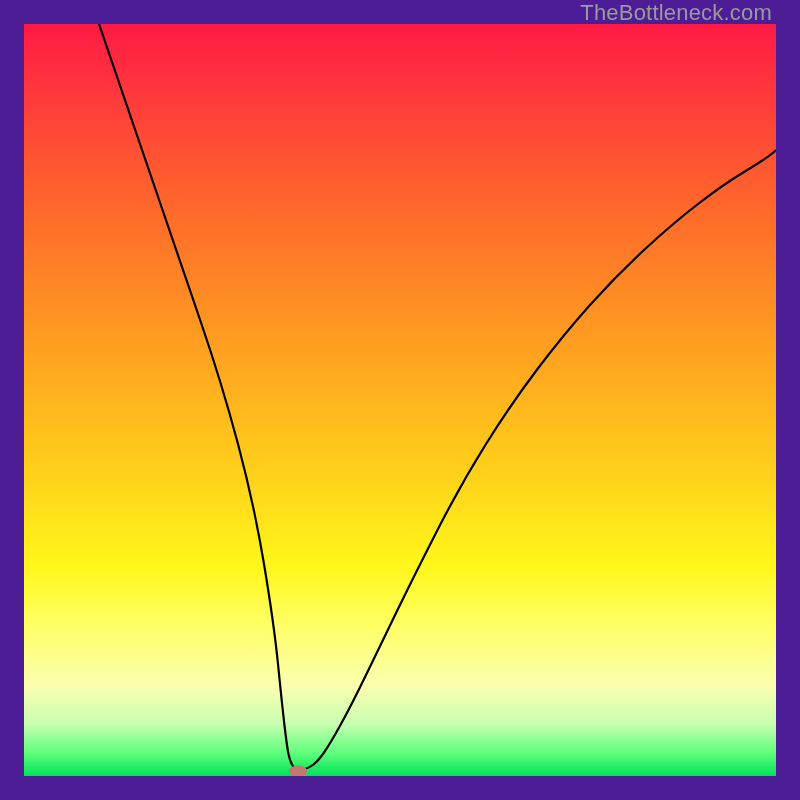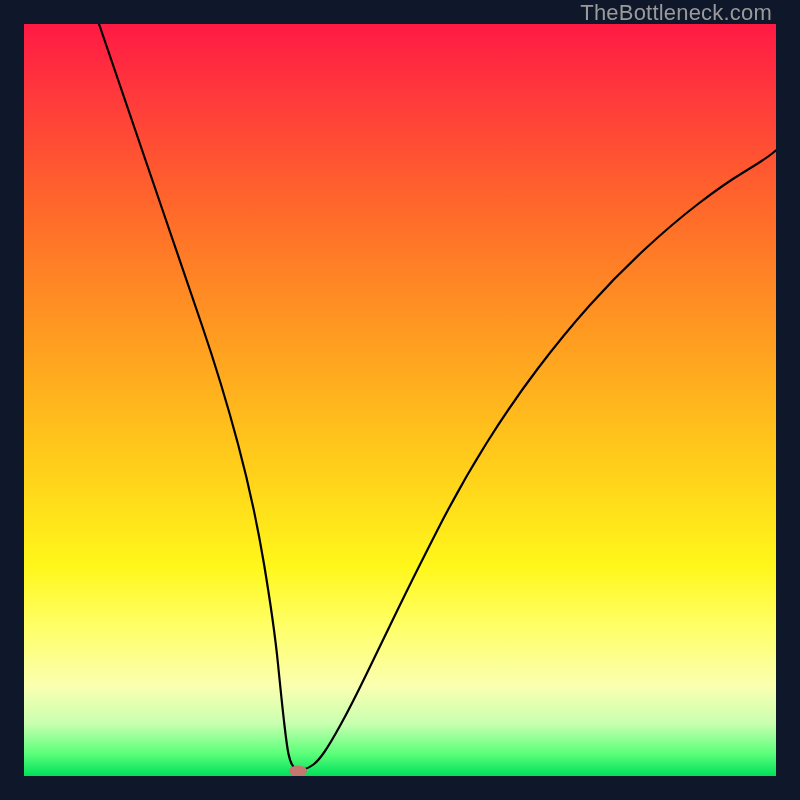--- a/index.html
+++ b/index.html
@@ -10,21 +10,21 @@
     background: #000;
     font-family: Arial, Helvetica, sans-serif;
     overflow: hidden;
   }
   .frame {
     position: absolute;
     top: 0;
     left: 0;
     width: 800px;
     height: 800px;
-    background: #0f172a;
+    background: #4c1d95;
   }
   .plot-area {
     position: absolute;
     top: 24px;
     left: 24px;
     width: 752px;
     height: 752px;
     overflow: hidden;
   }
   .gradient {

